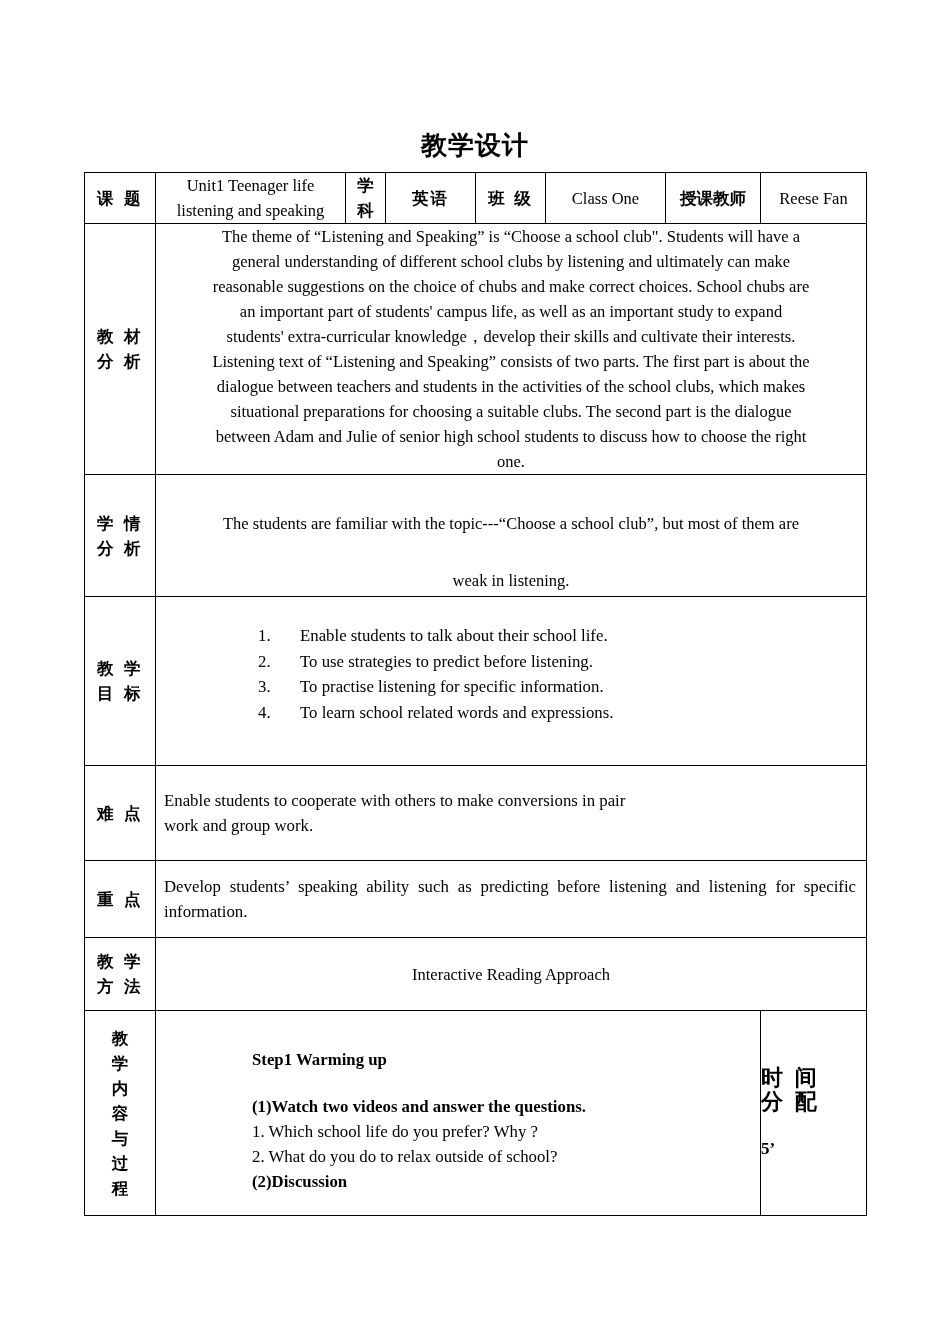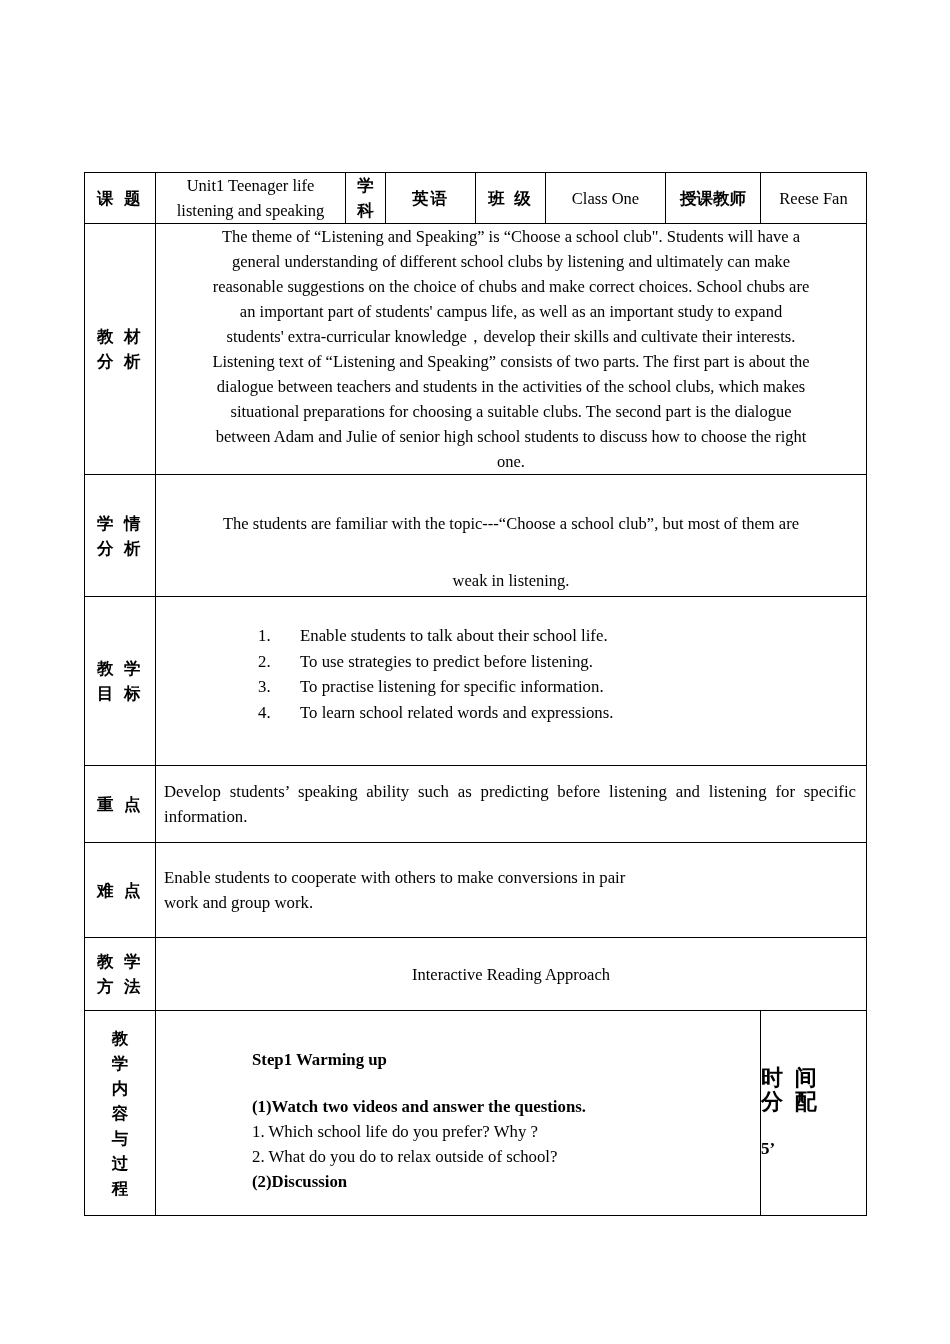--- a/index.html
+++ b/index.html
@@ -181,20 +181,21 @@
     margin-top: 22px;
     font-family: "Liberation Serif", "DejaVu Serif", serif;
   }
   .v-top { vertical-align: top; }
 </style>
 </head>
 <body>
 
 <div class="page">
 
+  <div class="doc-title">教学设计</div>
 
   <table class="lesson-table">
     <colgroup>
       <col style="width:71px">
       <col style="width:190px">
       <col style="width:40px">
       <col style="width:90px">
       <col style="width:70px">
       <col style="width:120px">
       <col style="width:95px">
@@ -259,34 +260,34 @@
           <ol class="objectives">
             <li><span class="num">1.</span><span>Enable students to talk about their school life.</span></li>
             <li><span class="num">2.</span><span>To use strategies to predict before listening.</span></li>
             <li><span class="num">3.</span><span>To practise listening for specific information.</span></li>
             <li><span class="num">4.</span><span>To learn school related words and expressions.</span></li>
           </ol>
         </div>
       </td>
     </tr>
 
-    <tr style="height:77px">
-      <td class="lbl">重 点</td>
-      <td colspan="7" class="v-top">
-        <div class="keypoint">Develop students’ speaking ability such as predicting before listening and listening for specific information.</div>
-      </td>
-    </tr>
-
     <tr style="height:95px">
       <td class="lbl">难 点</td>
       <td colspan="7" class="v-top">
         <div class="difficult">
           <span class="ln">Enable students to cooperate with others to make conversions in pair</span>
           <span class="ln">work and group work.</span>
         </div>
+      </td>
+    </tr>
+
+    <tr style="height:77px">
+      <td class="lbl">重 点</td>
+      <td colspan="7" class="v-top">
+        <div class="keypoint">Develop students’ speaking ability such as predicting before listening and listening for specific information.</div>
       </td>
     </tr>
 
     <tr style="height:73px">
       <td class="lbl">
         <span class="ln">教 学</span>
         <span class="ln">方 法</span>
       </td>
       <td colspan="7" class="method">Interactive Reading Approach</td>
     </tr>

